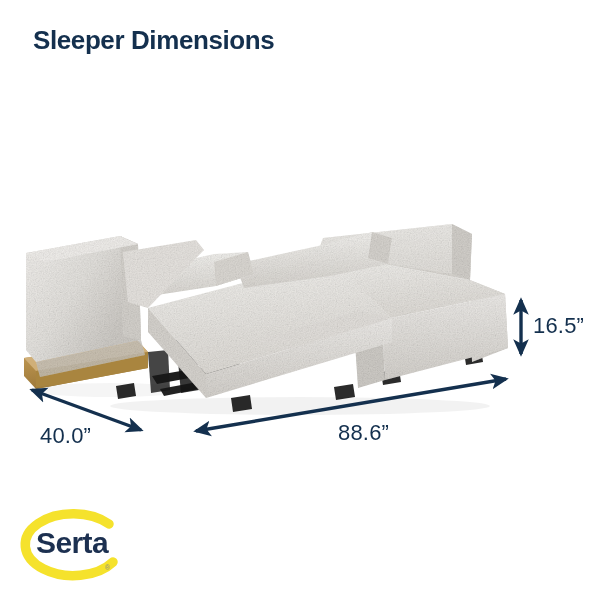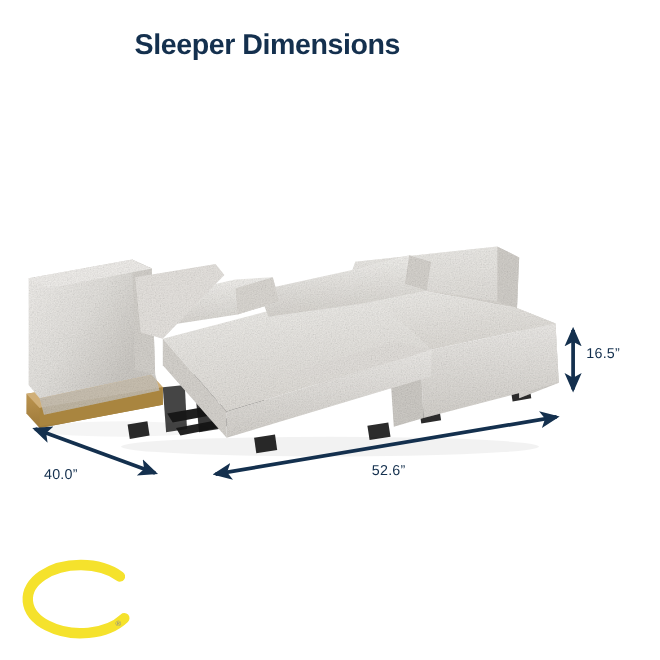--- a/index.html
+++ b/index.html
@@ -31,21 +31,20 @@
   }
   .page-title {
     font-family: "Liberation Sans", sans-serif;
     font-size: 26px;
     font-weight: bold;
     letter-spacing: -0.4px;
     color: #14304e;
     line-height: 1.05;
     margin: 0;
     white-space: nowrap;
-    text-align: center;
   }
   .page-subtitle {
     font-family: "Liberation Sans", sans-serif;
     font-size: 15.5px;
     font-weight: normal;
     letter-spacing: 0.1px;
     color: #14304e;
     margin: 6px 0 0 0;
     white-space: nowrap;
   }
@@ -57,21 +56,21 @@
     top: 190px;
     width: 600px;
     height: 290px;
   }
 
   
   .dim-label {
     position: absolute;
     font-family: "Liberation Sans", sans-serif;
     color: #14304e;
-    font-size: 13px;
+    font-size: 22px;
     letter-spacing: 0.2px;
     white-space: nowrap;
   }
   #label-depth  { left: 40px;  top: 423px; }
   #label-width  { left: 338px; top: 420px; }
   #label-height { left: 533px; top: 313px; }
 
   
   #logo {
     position: absolute;
@@ -236,26 +235,27 @@
 
     <line x1="32" y1="390" x2="141" y2="430" stroke="#14304e" stroke-width="3.4" marker-start="url(#ah)" marker-end="url(#ah)"></line>
 
     <line x1="196" y1="431" x2="506" y2="379" stroke="#14304e" stroke-width="3.4" marker-start="url(#ah)" marker-end="url(#ah)"></line>
 
     <line x1="521" y1="300" x2="521" y2="354" stroke="#14304e" stroke-width="3.4" marker-start="url(#ah)" marker-end="url(#ah)"></line>
   </svg>
 
   <div class="dim-label" id="label-depth">40.0”</div>
 
-  <div class="dim-label" id="label-width">52.6”</div>
+  <div class="dim-label" id="label-width">88.6”</div>
 
   <div class="dim-label" id="label-height">16.5”</div>
 
   <div id="logo">
     <svg viewBox="0 0 130 82" style="position:absolute;left:0;top:0;width:130px;height:82px;">
 
       <path d="M 101 17
                A 48 31 0 1 0 105 55" fill="none" stroke="#f5e22c" stroke-width="9.5" stroke-linecap="round"></path>
     </svg>
+    <div class="logo-wordmark">Serta</div>
     <div class="logo-reg">®</div>
   </div>
 
 </div>
 
 </body></html>

